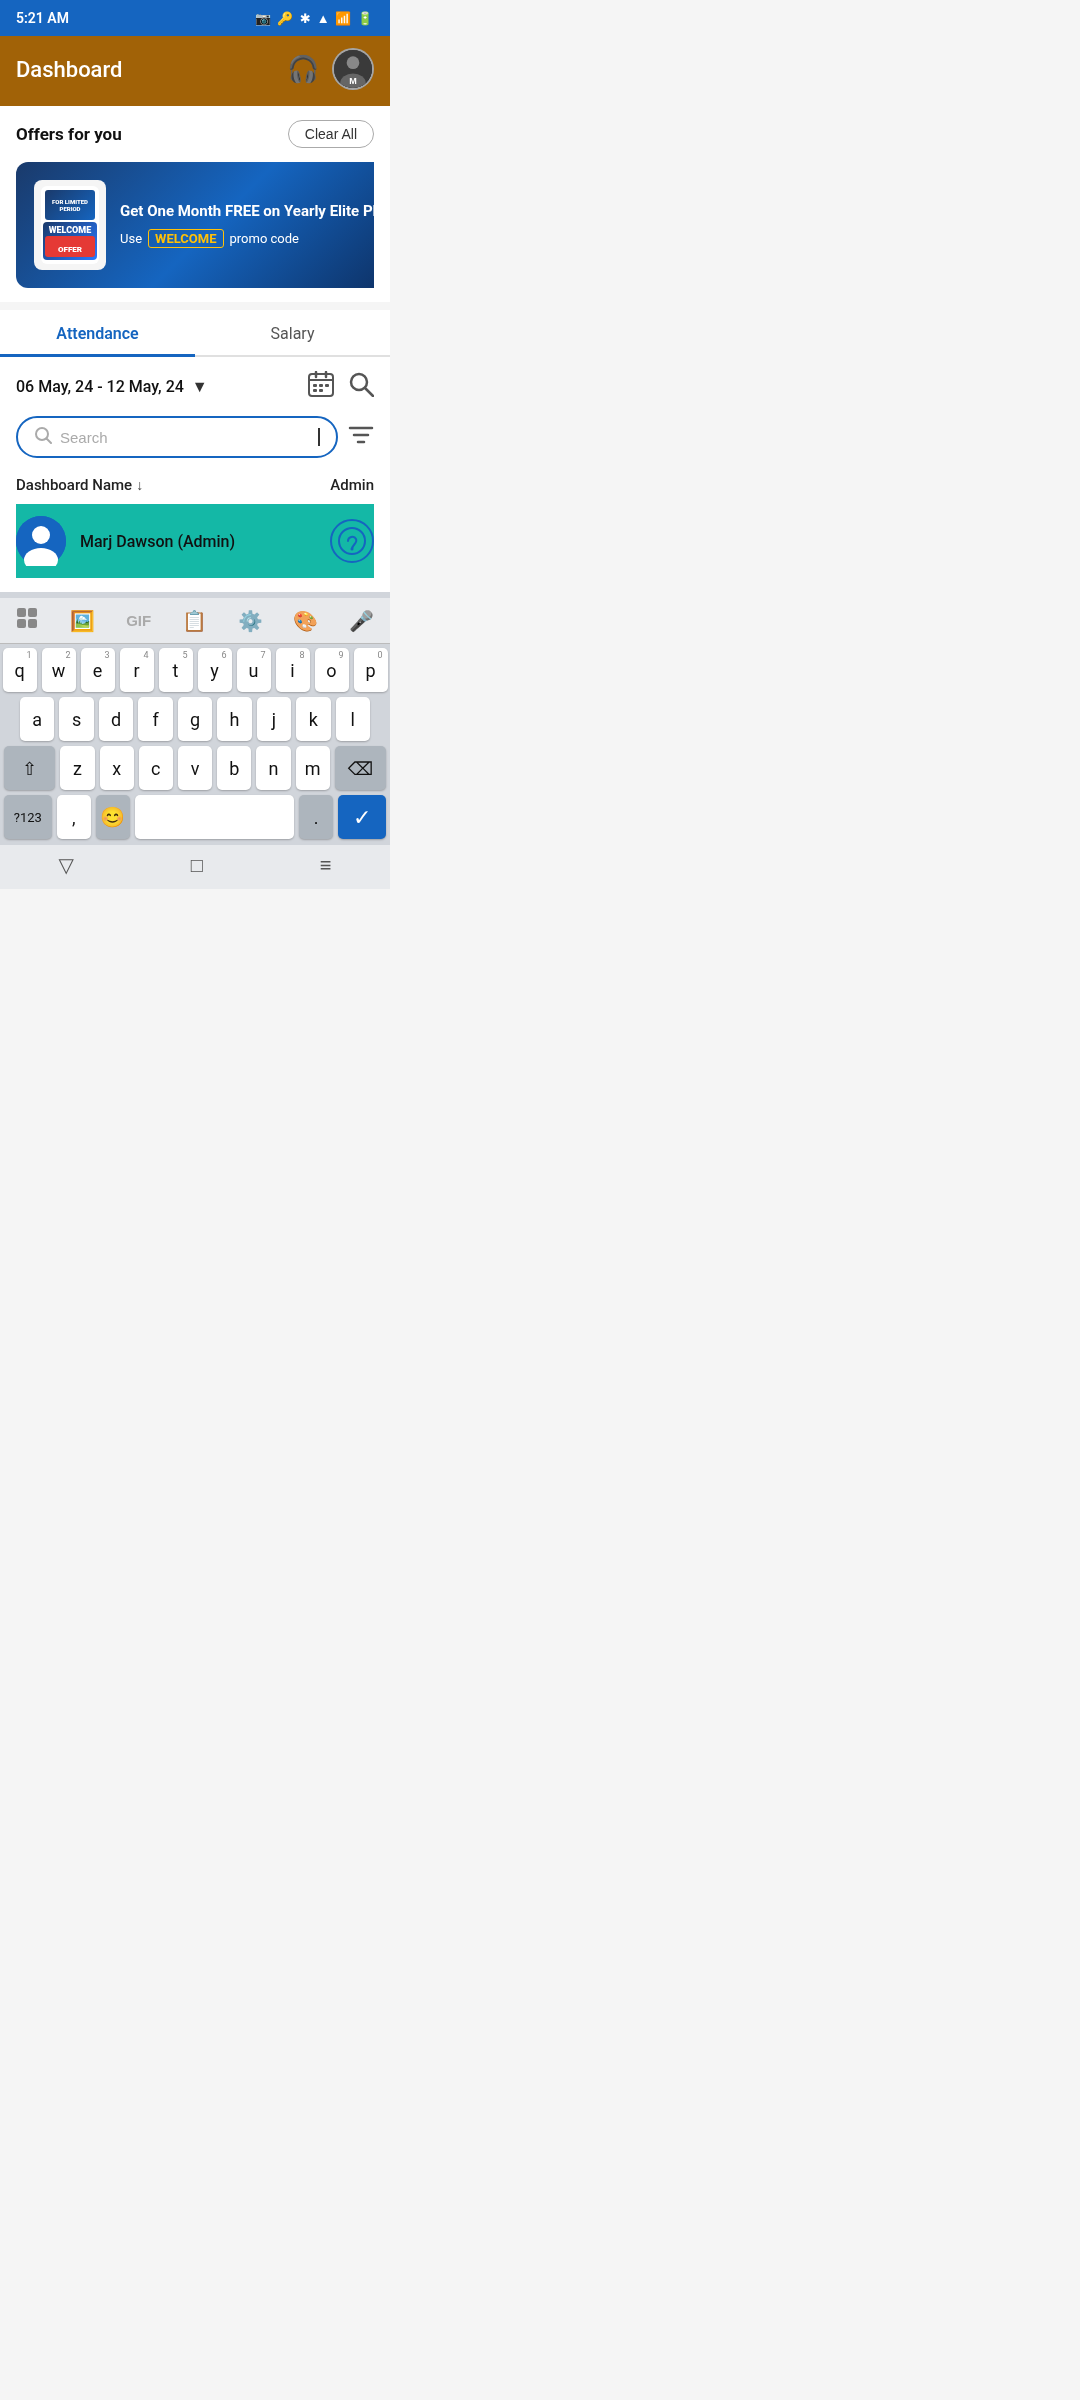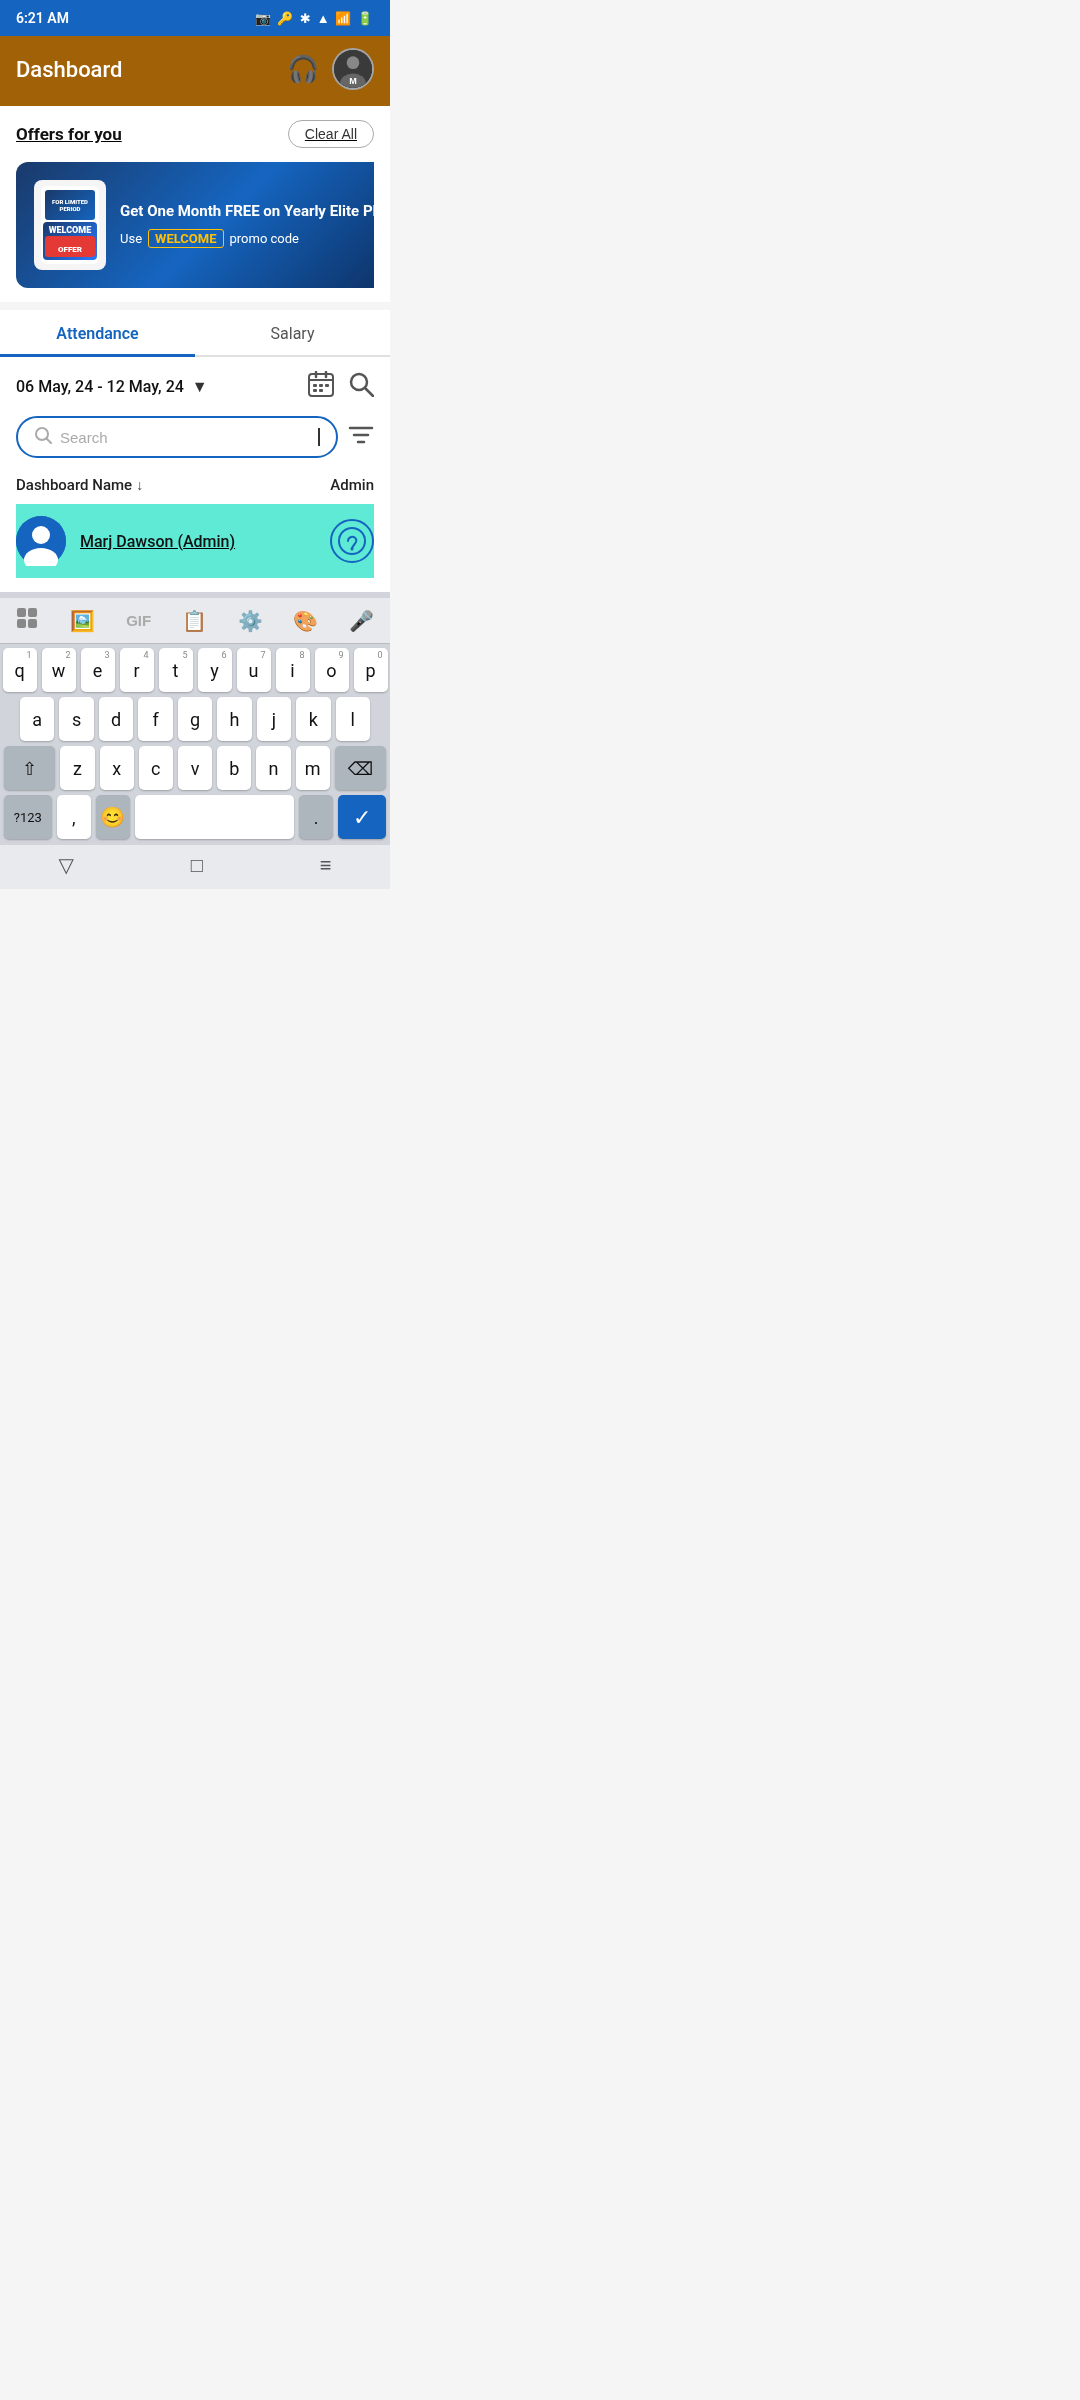--- a/index.html
+++ b/index.html
@@ -84,21 +84,20 @@
     
     .offers-section {
       background: white;
       padding: 14px 16px;
     }
     .offers-header {
       display: flex;
       align-items: center;
       justify-content: space-between;
       margin-bottom: 14px;
-      text-decoration: underline;
     }
     .offers-title {
       font-size: 17px;
       font-weight: 700;
       color: #111;
     }
     .clear-all-btn {
       border: 1.5px solid #aaa;
       background: white;
       border-radius: 20px;
@@ -313,22 +312,21 @@
       font-weight: 500;
       color: #222;
     }
 
     
     .employee-row {
       display: flex;
       align-items: center;
       justify-content: space-between;
       padding: 12px 0;
-      background: #5eead4;
-      text-decoration: underline;
+      background: #14b8a6;
     }
     .employee-left {
       display: flex;
       align-items: center;
       gap: 14px;
     }
     .employee-avatar {
       width: 50px;
       height: 50px;
       border-radius: 50%;
@@ -460,21 +458,21 @@
     .nav-btn {
       font-size: 20px;
       color: #555;
       cursor: pointer;
     }
   </style>
 </head>
 <body>
 
 <div class="status-bar">
-  <span class="status-time">6:21 AM</span>
+  <span class="status-time">5:21 AM</span>
   <div class="status-icons">
     <span style="font-size:13px;">📷</span>
     <span style="font-size:13px;">🔑</span>
     <span style="font-size:13px;">✱</span>
     <span style="font-size:13px; color:white;">▲</span>
     <span style="font-size:13px;">📶</span>
     <span style="font-size:13px;">🔋</span>
   </div>
 </div>
 

